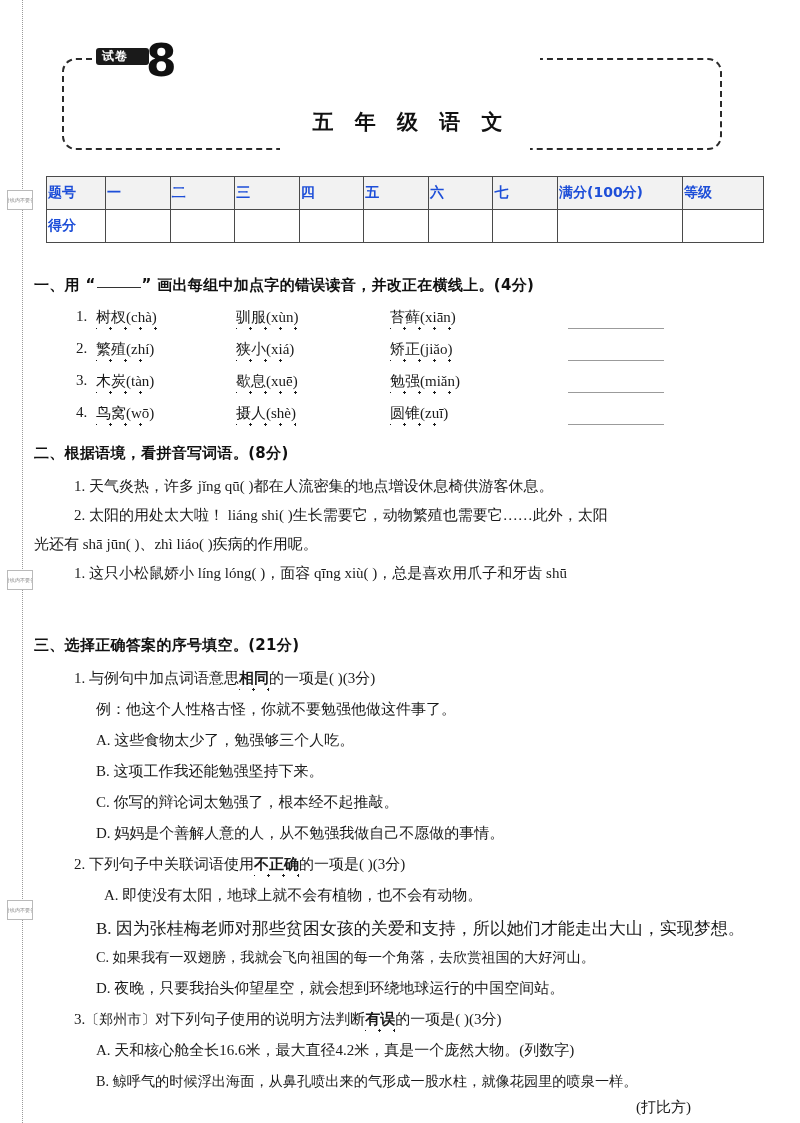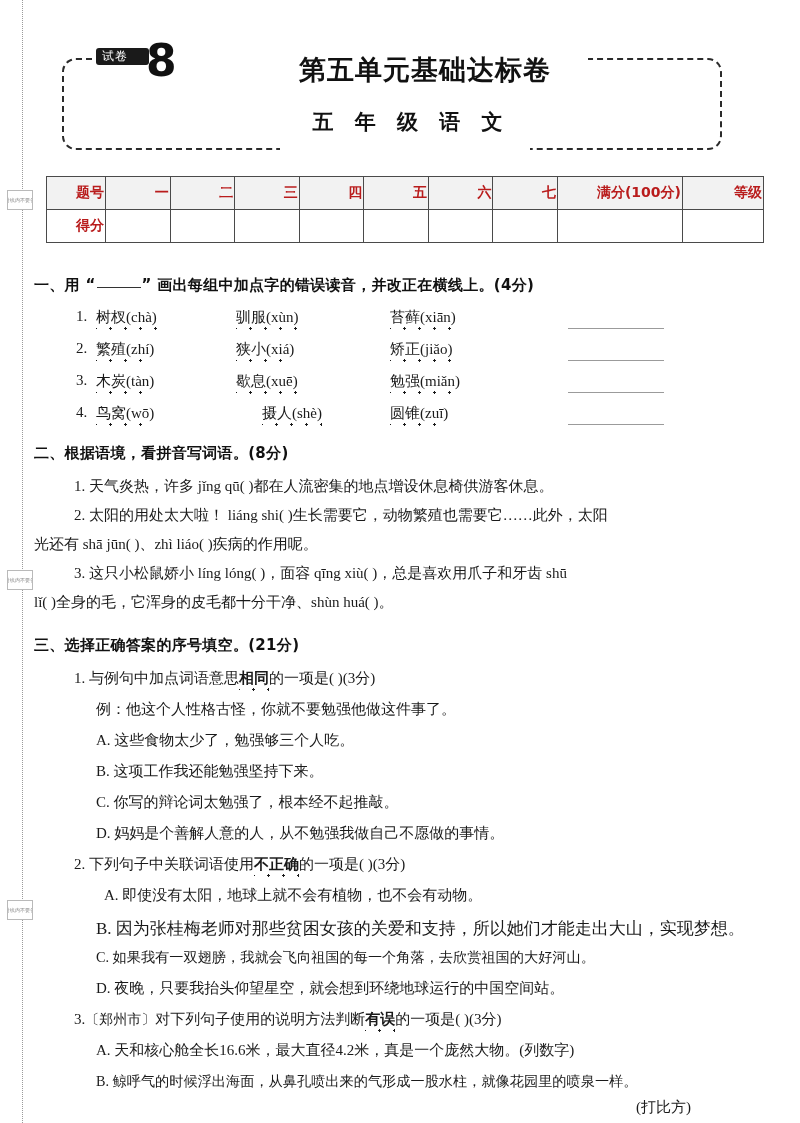--- a/index.html
+++ b/index.html
@@ -42,21 +42,21 @@
   .banner-mask-top{
     position:absolute;left:120px;top:50px;width:420px;height:20px;background:#fff;
   }
   .banner-mask-bottom{
     position:absolute;left:280px;top:140px;width:250px;height:20px;background:#fff;
   }
   .badge{
     position:absolute;left:96px;top:48px;
     background:#1a1a1a;color:#fff;border-radius:3px;
     font-family:"DejaVu Sans","Liberation Sans",sans-serif;
-    font-size:12px;font-weight:normal;
+    font-size:12px;font-weight:bold;
     padding:2px 21px 3px 6px;letter-spacing:1px;line-height:1;
   }
   .paper-no{
     position:absolute;left:146px;top:39px;
     font-family:"DejaVu Sans","Liberation Sans",sans-serif;
     font-size:44px;font-weight:bold;line-height:1;color:#111;
   }
   .main-title{
     position:absolute;left:262px;top:52px;width:310px;text-align:center;
     font-family:"DejaVu Sans","Liberation Sans",sans-serif;
@@ -71,22 +71,22 @@
   }
 
   
   .score-table{
     position:absolute;left:46px;top:176px;width:718px;
     border-collapse:collapse;
     font-family:"DejaVu Sans","Liberation Sans",sans-serif;
   }
   .score-table td{
     border:1px solid #4a4a4a;
-    height:30px;text-align:right;vertical-align:middle;
-    font-size:14px;font-weight:bold;color:#b91c1c;
+    height:30px;text-align:left;vertical-align:middle;
+    font-size:14px;font-weight:bold;color:#1d4ed8;
   }
   .score-table tr.head td{background:#f2f2f2;}
   .col-label{width:60px;}
   .col-num{width:66px;}
   .col-full{width:130px;}
   .col-grade{width:84px;}
 
   
   .sec-title{
     position:absolute;
@@ -130,21 +130,20 @@
     </div>
   <div class="seal-mark sm3">
       <span>密封线内不要答题</span>
     </div>
 
   <div class="banner"></div>
   <div class="banner-mask-top"></div>
   <div class="banner-mask-bottom"></div>
   <div class="badge">试卷</div>
   <div class="paper-no">8</div>
-  <div class="main-title">第五单元基础达标卷</div>
   <div class="sub-title">五 年 级 语 文</div>
 
   <table class="score-table">
     <tbody>
         <tr class="head">
       <td class="col-label">题号</td>
       <td class="col-num">一</td>
       <td class="col-num">二</td>
       <td class="col-num">三</td>
       <td class="col-num">四</td>
@@ -186,30 +185,29 @@
   <div class="blank-underline" style="left:568px;top:360px;"></div>
 
   <div class="line" style="left:76px;top:372px;">3.</div>
   <div class="line" style="left:96px;top:372px;"><span class="dotted">木炭(tàn)</span></div>
   <div class="line" style="left:236px;top:372px;"><span class="dotted">歇息(xuē)</span></div>
   <div class="line" style="left:390px;top:372px;"><span class="dotted">勉强(miǎn)</span></div>
   <div class="blank-underline" style="left:568px;top:392px;"></div>
 
   <div class="line" style="left:76px;top:404px;">4.</div>
   <div class="line" style="left:96px;top:404px;"><span class="dotted">鸟窝(wō)</span></div>
-  <div class="line" style="left:236px;top:404px;margin-left:26px;"><span class="dotted">摄人(shè)</span></div>
+  <div class="line" style="left:236px;top:404px;"><span class="dotted">摄人(shè)</span></div>
   <div class="line" style="left:390px;top:404px;"><span class="dotted">圆锥(zuī)</span></div>
   <div class="blank-underline" style="left:568px;top:424px;"></div>
 
   <div class="sec-title" style="left:34px;top:444px;">二、根据语境，看拼音写词语。(8分)</div>
   <div class="line" style="left:74px;top:477px;">1. 天气炎热，许多 jǐng qū(          )都在人流密集的地点增设休息椅供游客休息。</div>
   <div class="line" style="left:74px;top:506px;">2. 太阳的用处太大啦！ liáng shi(          )生长需要它，动物繁殖也需要它……此外，太阳</div>
   <div class="line" style="left:34px;top:535px;">光还有 shā jūn(          )、zhì liáo(          )疾病的作用呢。</div>
-  <div class="line" style="left:74px;top:564px;">3. 这只小松鼠娇小 líng lóng(          )，面容 qīng xiù(          )，总是喜欢用爪子和牙齿 shū</div>
-  <div class="line" style="left:34px;top:593px;">lǐ(          )全身的毛，它浑身的皮毛都十分干净、shùn huá(          )。</div>
+  <div class="line" style="left:74px;top:564px;">1. 这只小松鼠娇小 líng lóng(          )，面容 qīng xiù(          )，总是喜欢用爪子和牙齿 shū</div>
 
   <div class="sec-title" style="left:34px;top:636px;">三、选择正确答案的序号填空。(21分)</div>
 
   <div class="line" style="left:74px;top:669px;">
     <span>1. 与例句中加点词语意思</span><span class="b dotted">相同</span><span>的一项是(      )(3分)</span>
   </div>
   <div class="line" style="left:96px;top:700px;">例：他这个人性格古怪，你就不要勉强他做这件事了。</div>
   <div class="line" style="left:96px;top:731px;">A. 这些食物太少了，勉强够三个人吃。</div>
   <div class="line" style="left:96px;top:762px;">B. 这项工作我还能勉强坚持下来。</div>
   <div class="line" style="left:96px;top:793px;">C. 你写的辩论词太勉强了，根本经不起推敲。</div>

